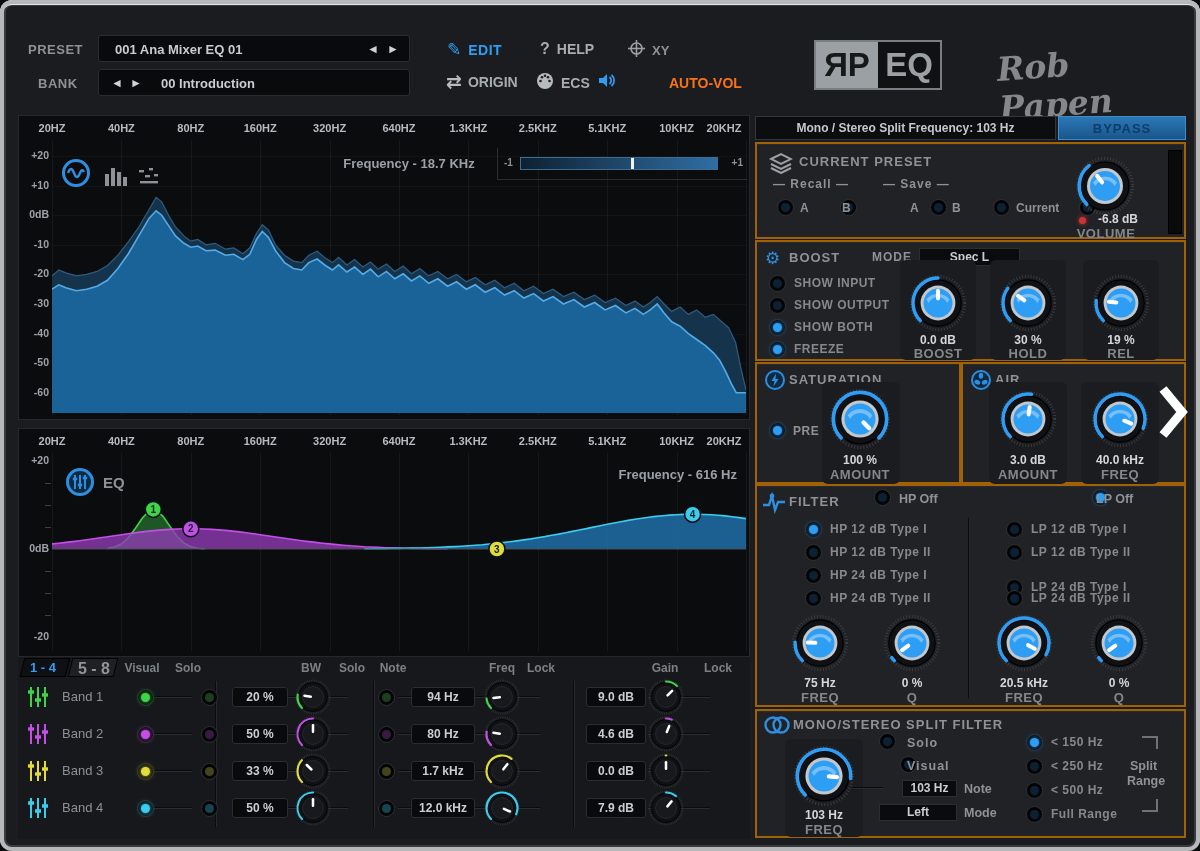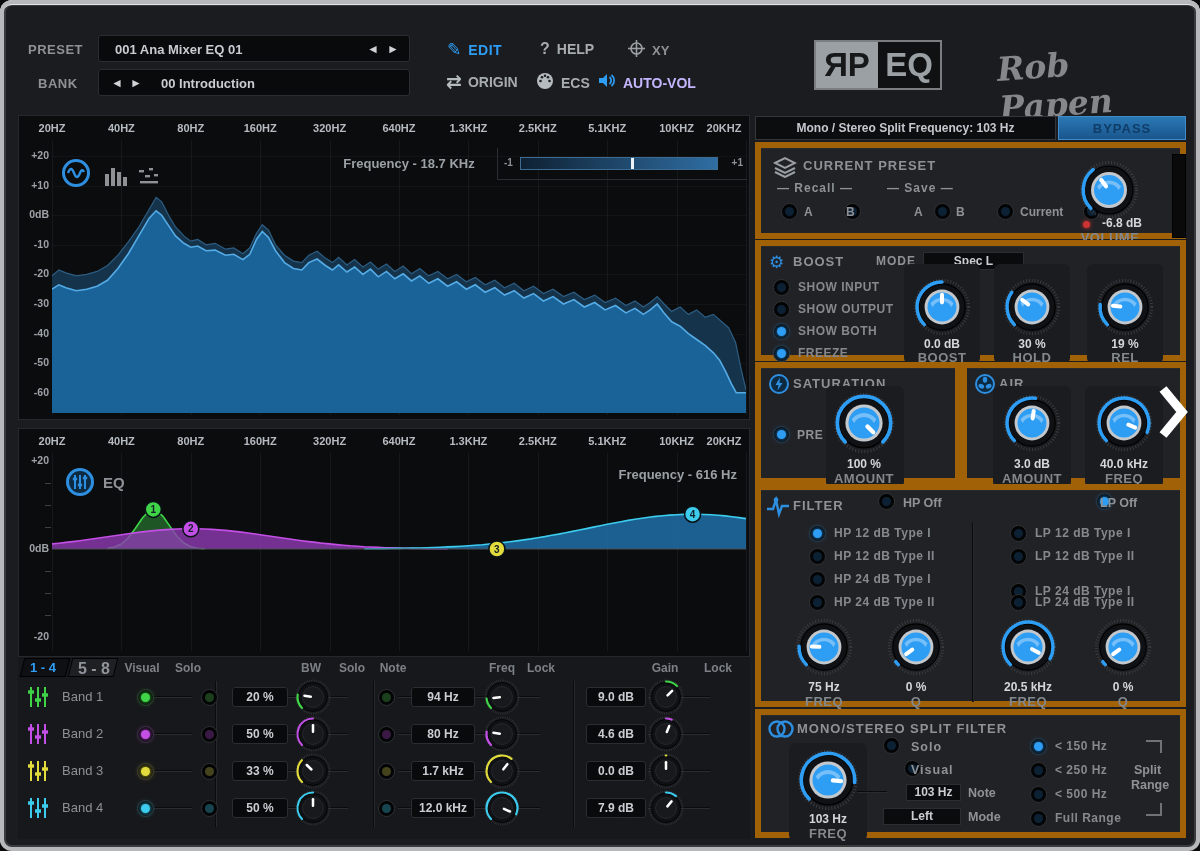--- a/index.html
+++ b/index.html
@@ -19,21 +19,21 @@
   .readout{position:absolute;font-size:13px;font-weight:bold;color:#9aa0a5;}
   .vbox{position:absolute;background:#090a0b;border:1px solid #2b2d31;border-radius:3px;
     color:#c9cdd1;font-size:12px;font-weight:bold;text-align:center;}
   .dot{position:relative;display:inline-block;width:17px;height:17px;border-radius:50%;
     background:#050607;border:1px solid #303236;box-shadow:inset 0 2px 3px rgba(0,0,0,.9);}
   .dot i{position:absolute;inset:3px;border-radius:50%;}
   .knob{position:absolute;}
   .knob svg{display:block;width:100%;height:100%;}
   .kval{position:absolute;text-align:center;font-size:12px;font-weight:bold;color:#d3d7da;}
   .klab{position:absolute;text-align:center;font-size:13px;font-weight:bold;color:#83888d;letter-spacing:.5px;}
-  .sec{position:absolute;left:755px;width:431px;background:#212226;border:6px solid #a16207;
+  .sec{position:absolute;left:755px;width:431px;background:#212226;border:2px solid #a16207;
     box-shadow:inset 0 1px 0 rgba(255,255,255,.04);}
   .sec-title{position:absolute;font-size:13px;font-weight:bold;color:#8e9297;letter-spacing:1px;}
   .opt{position:absolute;height:18px;display:flex;align-items:center;gap:8px;}
   .opt .olabel{font-size:12px;font-weight:bold;color:#85898e;letter-spacing:.5px;white-space:nowrap;}
   .hline{position:absolute;height:2px;background:#0a0b0c;border-bottom:1px solid #2a2c30;}
   .vdiv{position:absolute;width:2px;background:#0a0b0c;border-right:1px solid #26282c;}
   .band-row{position:absolute;left:0;width:732px;height:36px;}
   .band-name{position:absolute;font-size:13px;font-weight:normal;color:#8c9095;top:10px;}
   .bhead{position:absolute;transform:translateX(-50%);font-size:12px;font-weight:bold;color:#7c8187;top:4px;}
   .mini-box{position:absolute;background:#0a0b0c;border:1px solid #2b2d31;color:#c9cdd1;
@@ -90,21 +90,21 @@
               <circle cx="9" cy="3.8" r="1.3" fill="#1b1c1f"></circle>
             </svg></span>
       <span class="lbl" style="font-size:14px;color:#a7acb1;">ECS</span>
     </div>
     <div class="abs" style="left:598px;top:72px;display:flex;gap:6px;align-items:center;">
       <span><svg width="19" height="17" viewBox="0 0 19 17">
               <polygon points="1,6 5,6 9,2 9,15 5,11 1,11" fill="#2e9df4"></polygon>
               <path d="M11.5 5 A4.5 4.5 0 0 1 11.5 12" fill="none" stroke="#2e9df4" stroke-width="1.7"></path>
               <path d="M13.5 3 A7 7 0 0 1 13.5 14" fill="none" stroke="#2e9df4" stroke-width="1.7"></path>
             </svg></span>
-      <span class="lbl" style="font-size:14px;color:#c4b5fd;">AUTO-VOL</span>
+      <span class="lbl" style="font-size:14px;color:#f97316;margin-left:46px;">AUTO-VOL</span>
     </div>
 
     <div class="abs" style="left:814px;top:40px;width:128px;height:50px;display:flex;border:2px solid #7b7e81;">
       <div style="flex:1;background:#9aa0a3;color:#17181a;font-weight:bold;font-size:33px;display:flex;align-items:center;justify-content:center;">
             <span>ЯP</span>
           </div>
       <div style="flex:1;background:#101113;color:#9aa0a3;font-weight:bold;font-size:33px;display:flex;align-items:center;justify-content:center;">
             <span>EQ</span>
           </div>
     </div>

